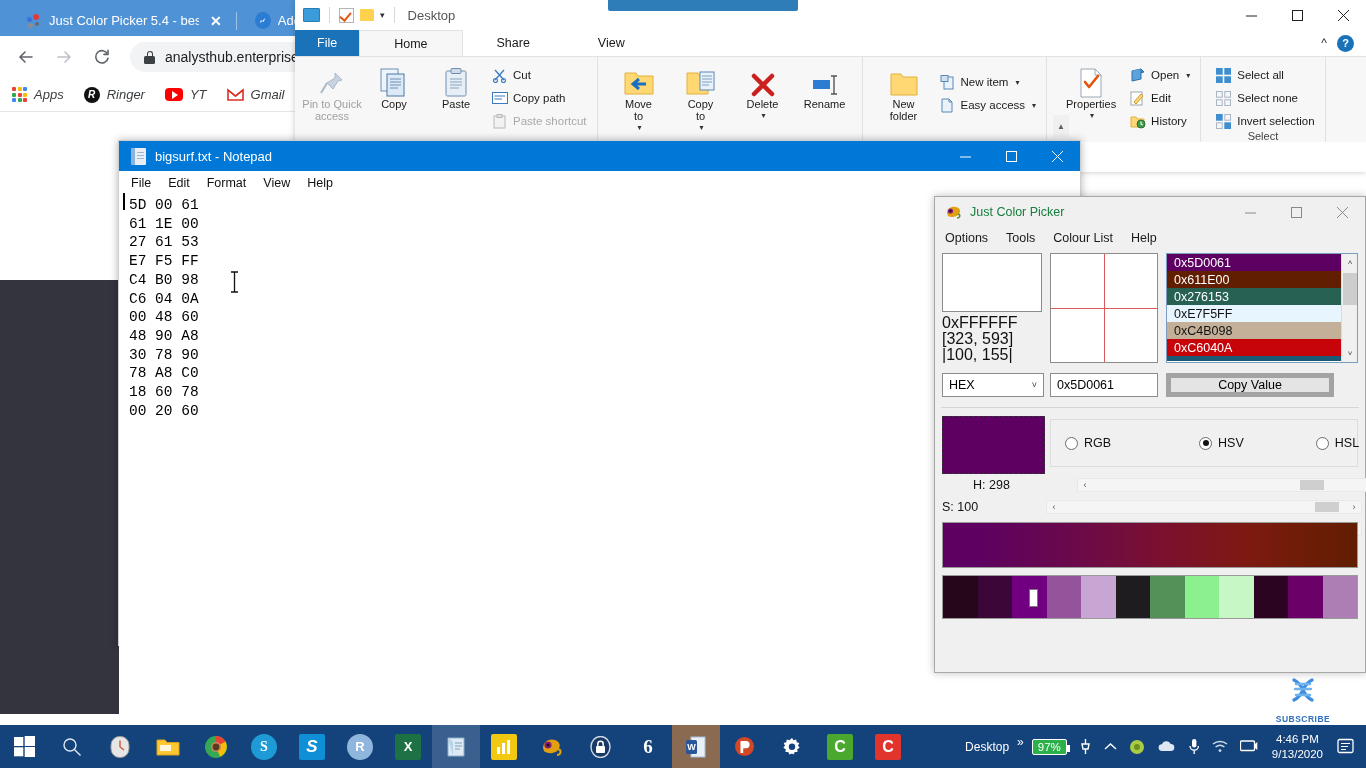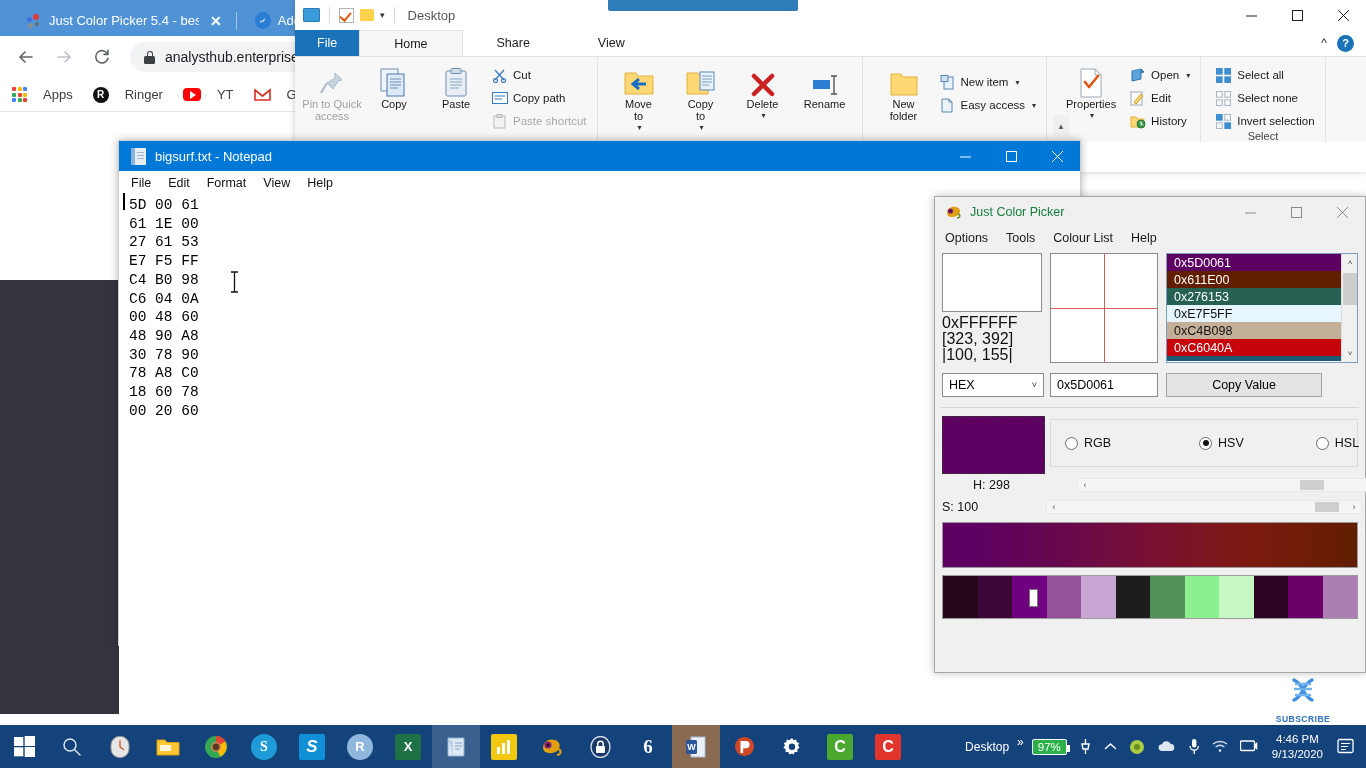--- a/index.html
+++ b/index.html
@@ -55,21 +55,21 @@
   .omnibox .url { font-size:14px; color:#202124; white-space:nowrap; }
   .lock { width:11px;height:13px; position:relative; flex:0 0 11px; }
   .lock .body { position:absolute; left:0; bottom:0; width:11px;height:8px;
     background:#3c4043; border-radius:1.5px; }
   .lock .shackle { position:absolute; left:2.5px; top:0; width:6px;height:6px;
     border:1.6px solid #3c4043; border-bottom:none; border-radius:3px 3px 0 0; }
 
   #bookmarks { left:0; top:78px; width:1366px; height:34px; background:#fff;
     display:flex; align-items:center; padding:0 12px; gap:20px;
     border-bottom:1px solid #e4e6e8; }
-  .bm { display:flex; align-items:center; gap:16px; font-size:13px; color:#3c4043; white-space:nowrap;}
+  .bm { display:flex; align-items:center; gap:7px; font-size:13px; color:#3c4043; white-space:nowrap;font-style:italic;}
   .apps-grid { width:15px;height:15px; display:grid; grid-template-columns:repeat(3,1fr);
      grid-template-rows:repeat(3,1fr); gap:1.5px; }
   .apps-grid span{ display:block; border-radius:1px; }
   .yt-icon { width:18px;height:13px;background:#ff0000;border-radius:4px;
      display:flex;align-items:center;justify-content:center;}
   .yt-icon::after{content:"";border-left:6px solid #fff;border-top:4px solid transparent;
      border-bottom:4px solid transparent;margin-left:2px;}
   .ringer-icon{width:16px;height:16px;border-radius:50%;background:#111;
      display:flex;align-items:center;justify-content:center;color:#fff;font-size:10px;font-weight:700;}
   .gmail-icon{ width:17px;height:13px; position:relative; }
@@ -184,22 +184,22 @@
      border-left:1px solid #dcdcdc; }
   .sb-arrow{ width:16px;height:17px; display:flex;align-items:center;justify-content:center;
      font-size:8px; color:#444; }
   #sb-thumb{ position:absolute; left:1px; top:19px; width:14px; height:32px; background:#cdcdcd; }
 
   #jcp-format{ position:absolute; left:7px; top:124px; width:102px; height:24px; background:#fff;
      border:1px solid #8c8c8c; display:flex; align-items:center; padding:0 6px; font-size:12.5px;}
   #jcp-format .chev{ margin-left:auto; font-size:9px; color:#333; }
   #jcp-value{ position:absolute; left:115px; top:124px; width:108px; height:24px; background:#fff;
      border:1px solid #8c8c8c; display:flex;align-items:center; padding-left:6px; font-size:12.5px;}
-  #jcp-copy{ position:absolute; left:231px; top:124px; width:156px; height:24px; background:#e4e4e4;
-     border:1px solid #a3a3a3; display:flex;align-items:center;justify-content:center; font-size:12.5px;}
+  #jcp-copy{ position:absolute; left:231px; top:124px; width:168px; height:24px; background:#e4e4e4;
+     border:5px solid #a3a3a3; display:flex;align-items:center;justify-content:center; font-size:12.5px;}
 
   #jcp-sep{ position:absolute; left:6px; top:158px; width:418px; height:1px; background:#d5d5d5;}
   #jcp-swatch{ position:absolute; left:7px; top:167px; width:103px; height:58px; border:1px dashed #333; }
   #jcp-modes{ position:absolute; left:115px; top:170px; width:308px; height:48px;
      border:1px solid #dcdcdc; display:flex; align-items:center; }
   .radio-wrap{ display:flex; align-items:center; gap:6px; font-size:12.5px; color:#111; }
   .radio{ width:13px;height:13px;border-radius:50%;border:1px solid #6b6b6b; background:#fff;
      display:flex;align-items:center;justify-content:center;}
   .radio.on::after{ content:""; width:6px;height:6px;border-radius:50%; background:#111; }
 
@@ -728,21 +728,21 @@
 
   <div class="abs" id="jcp-body">
 
     <div class="jcp-preview" id="jcp-prev1"></div>
     <div class="jcp-preview" id="jcp-prev2"></div>
     <div id="jcp-cross-v"></div>
     <div id="jcp-cross-h"></div>
 
     <div id="jcp-info">
       <div>0xFFFFFF</div>
-      <div>[323, 392]</div>
+      <div>[323, 593]</div>
       <div>|100, 155|</div>
     </div>
 
     <div id="jcp-list">
       <div class="jcp-row" style="background:#5D0061;color:#fff;">
           <span>0x5D0061</span>
         </div>
       <div class="jcp-row" style="background:#611E00;color:#fff;">
           <span>0x611E00</span>
         </div>

